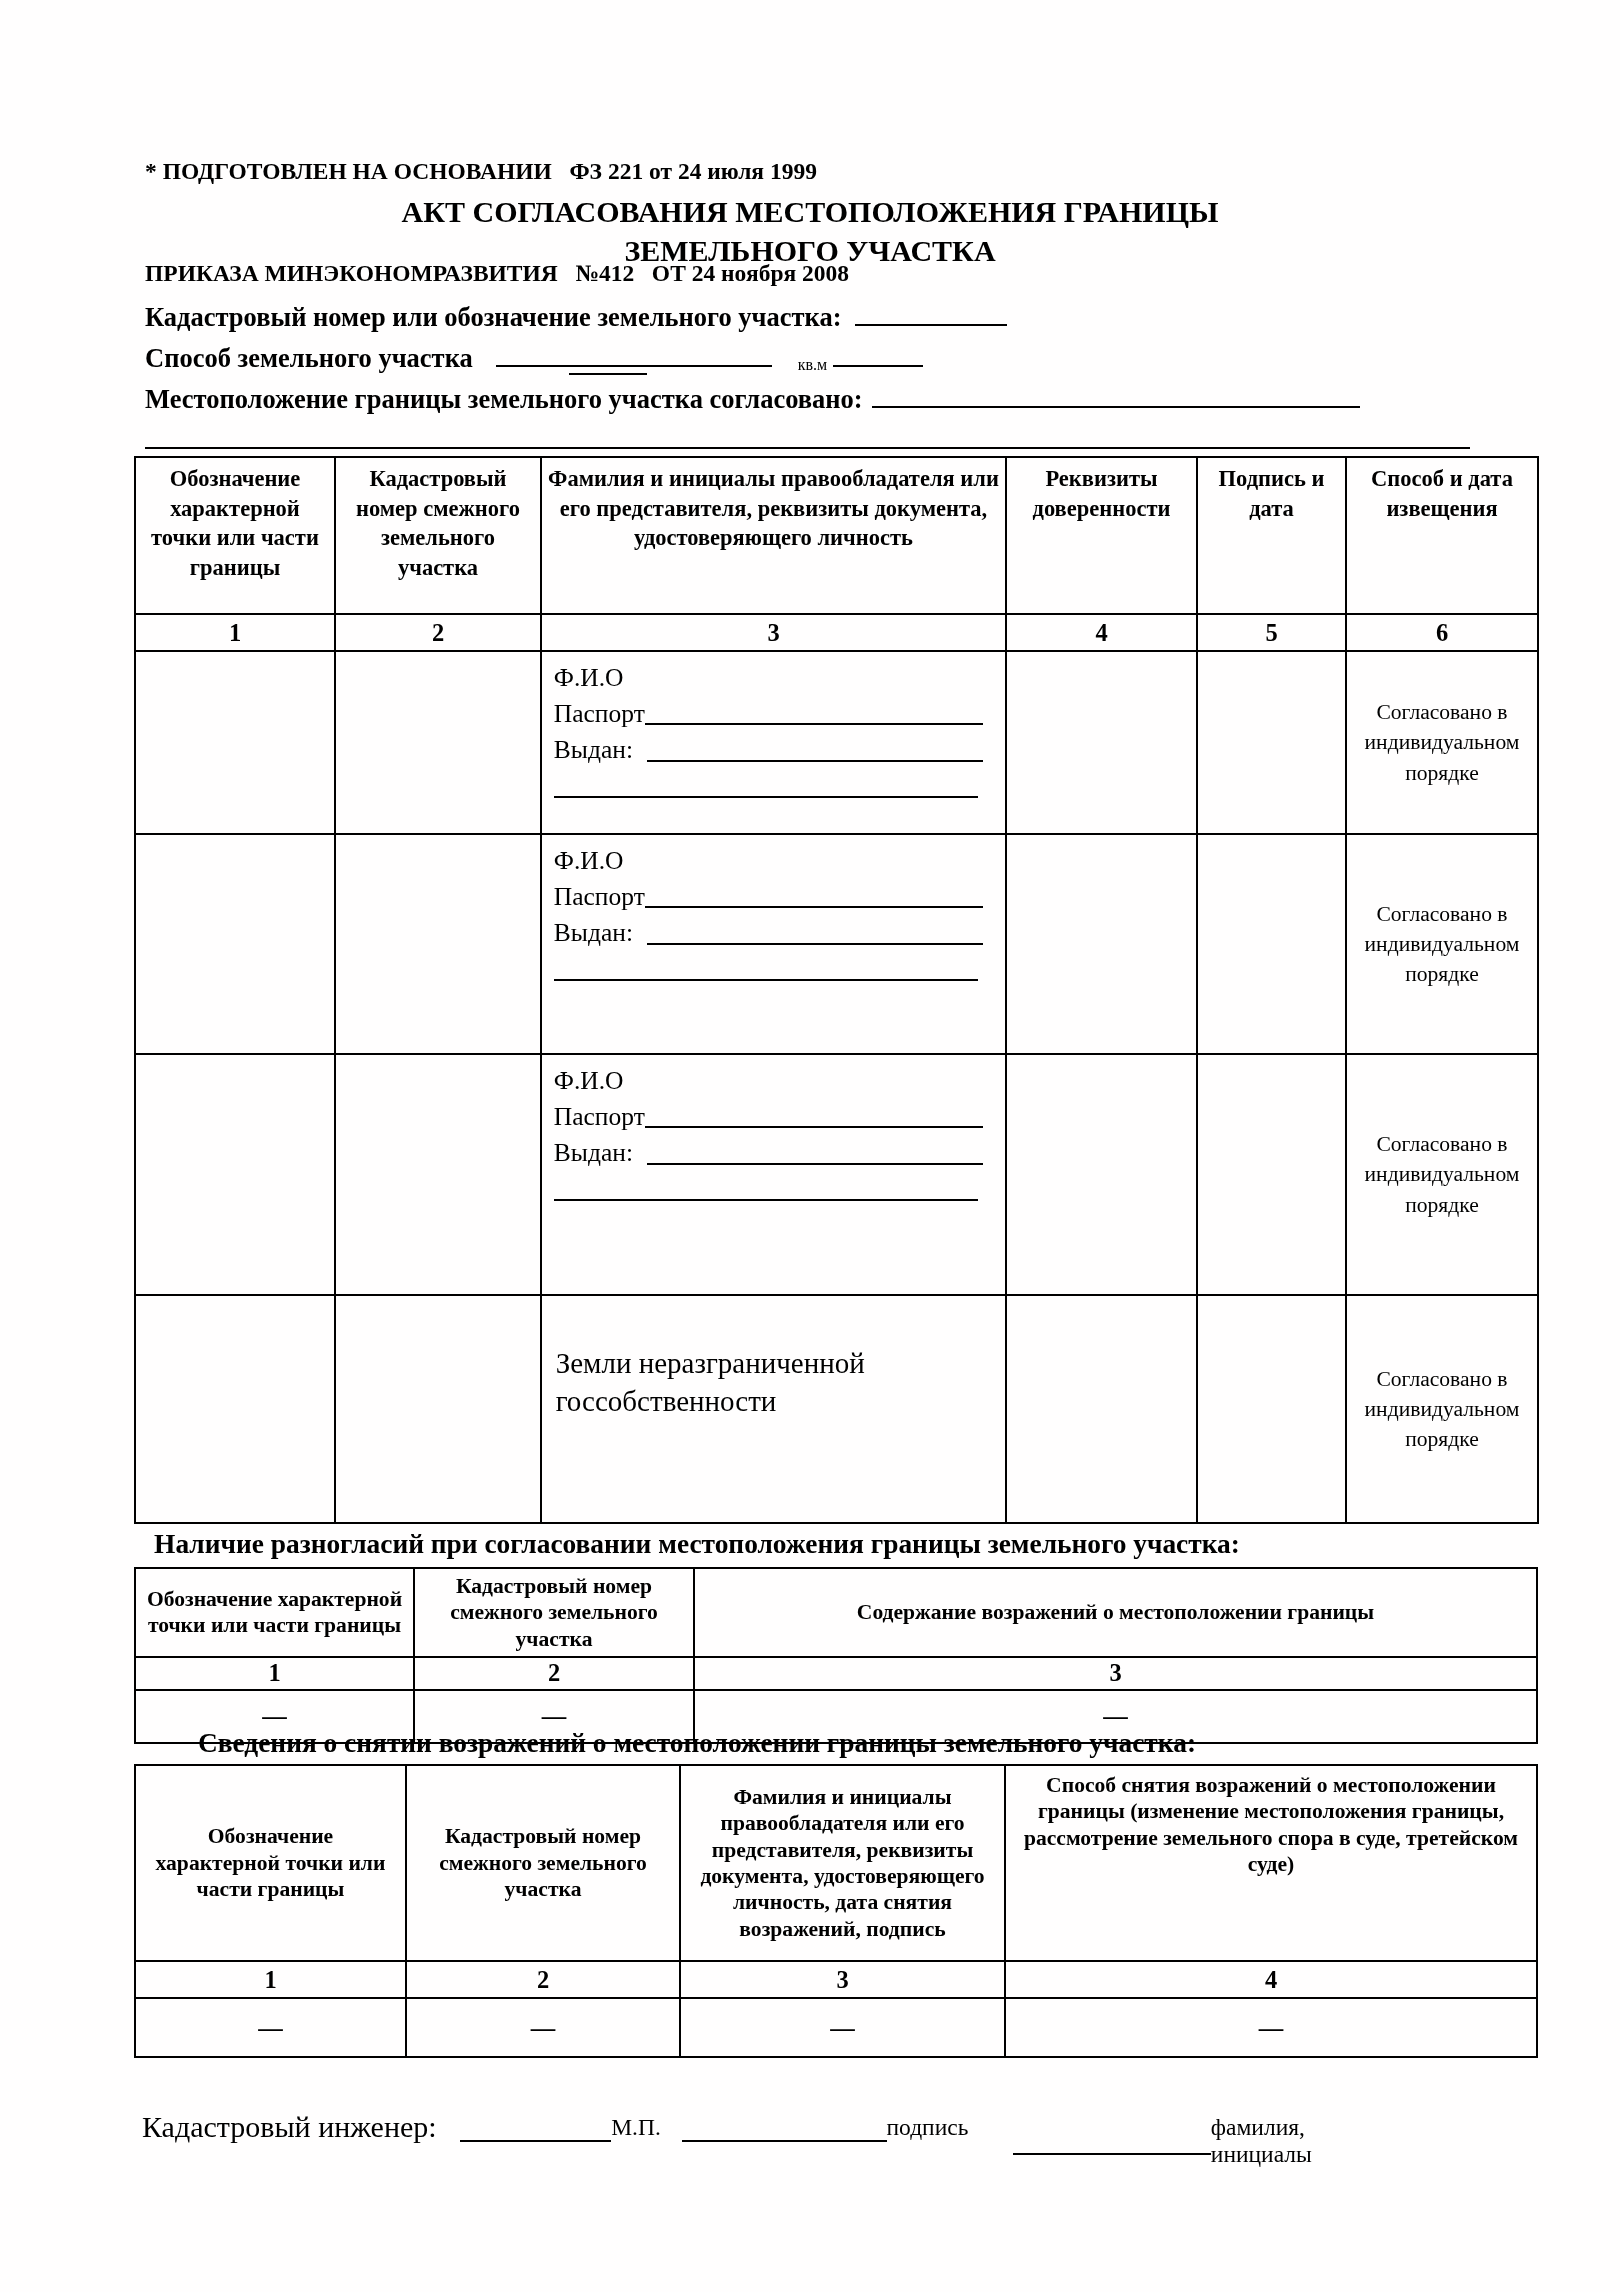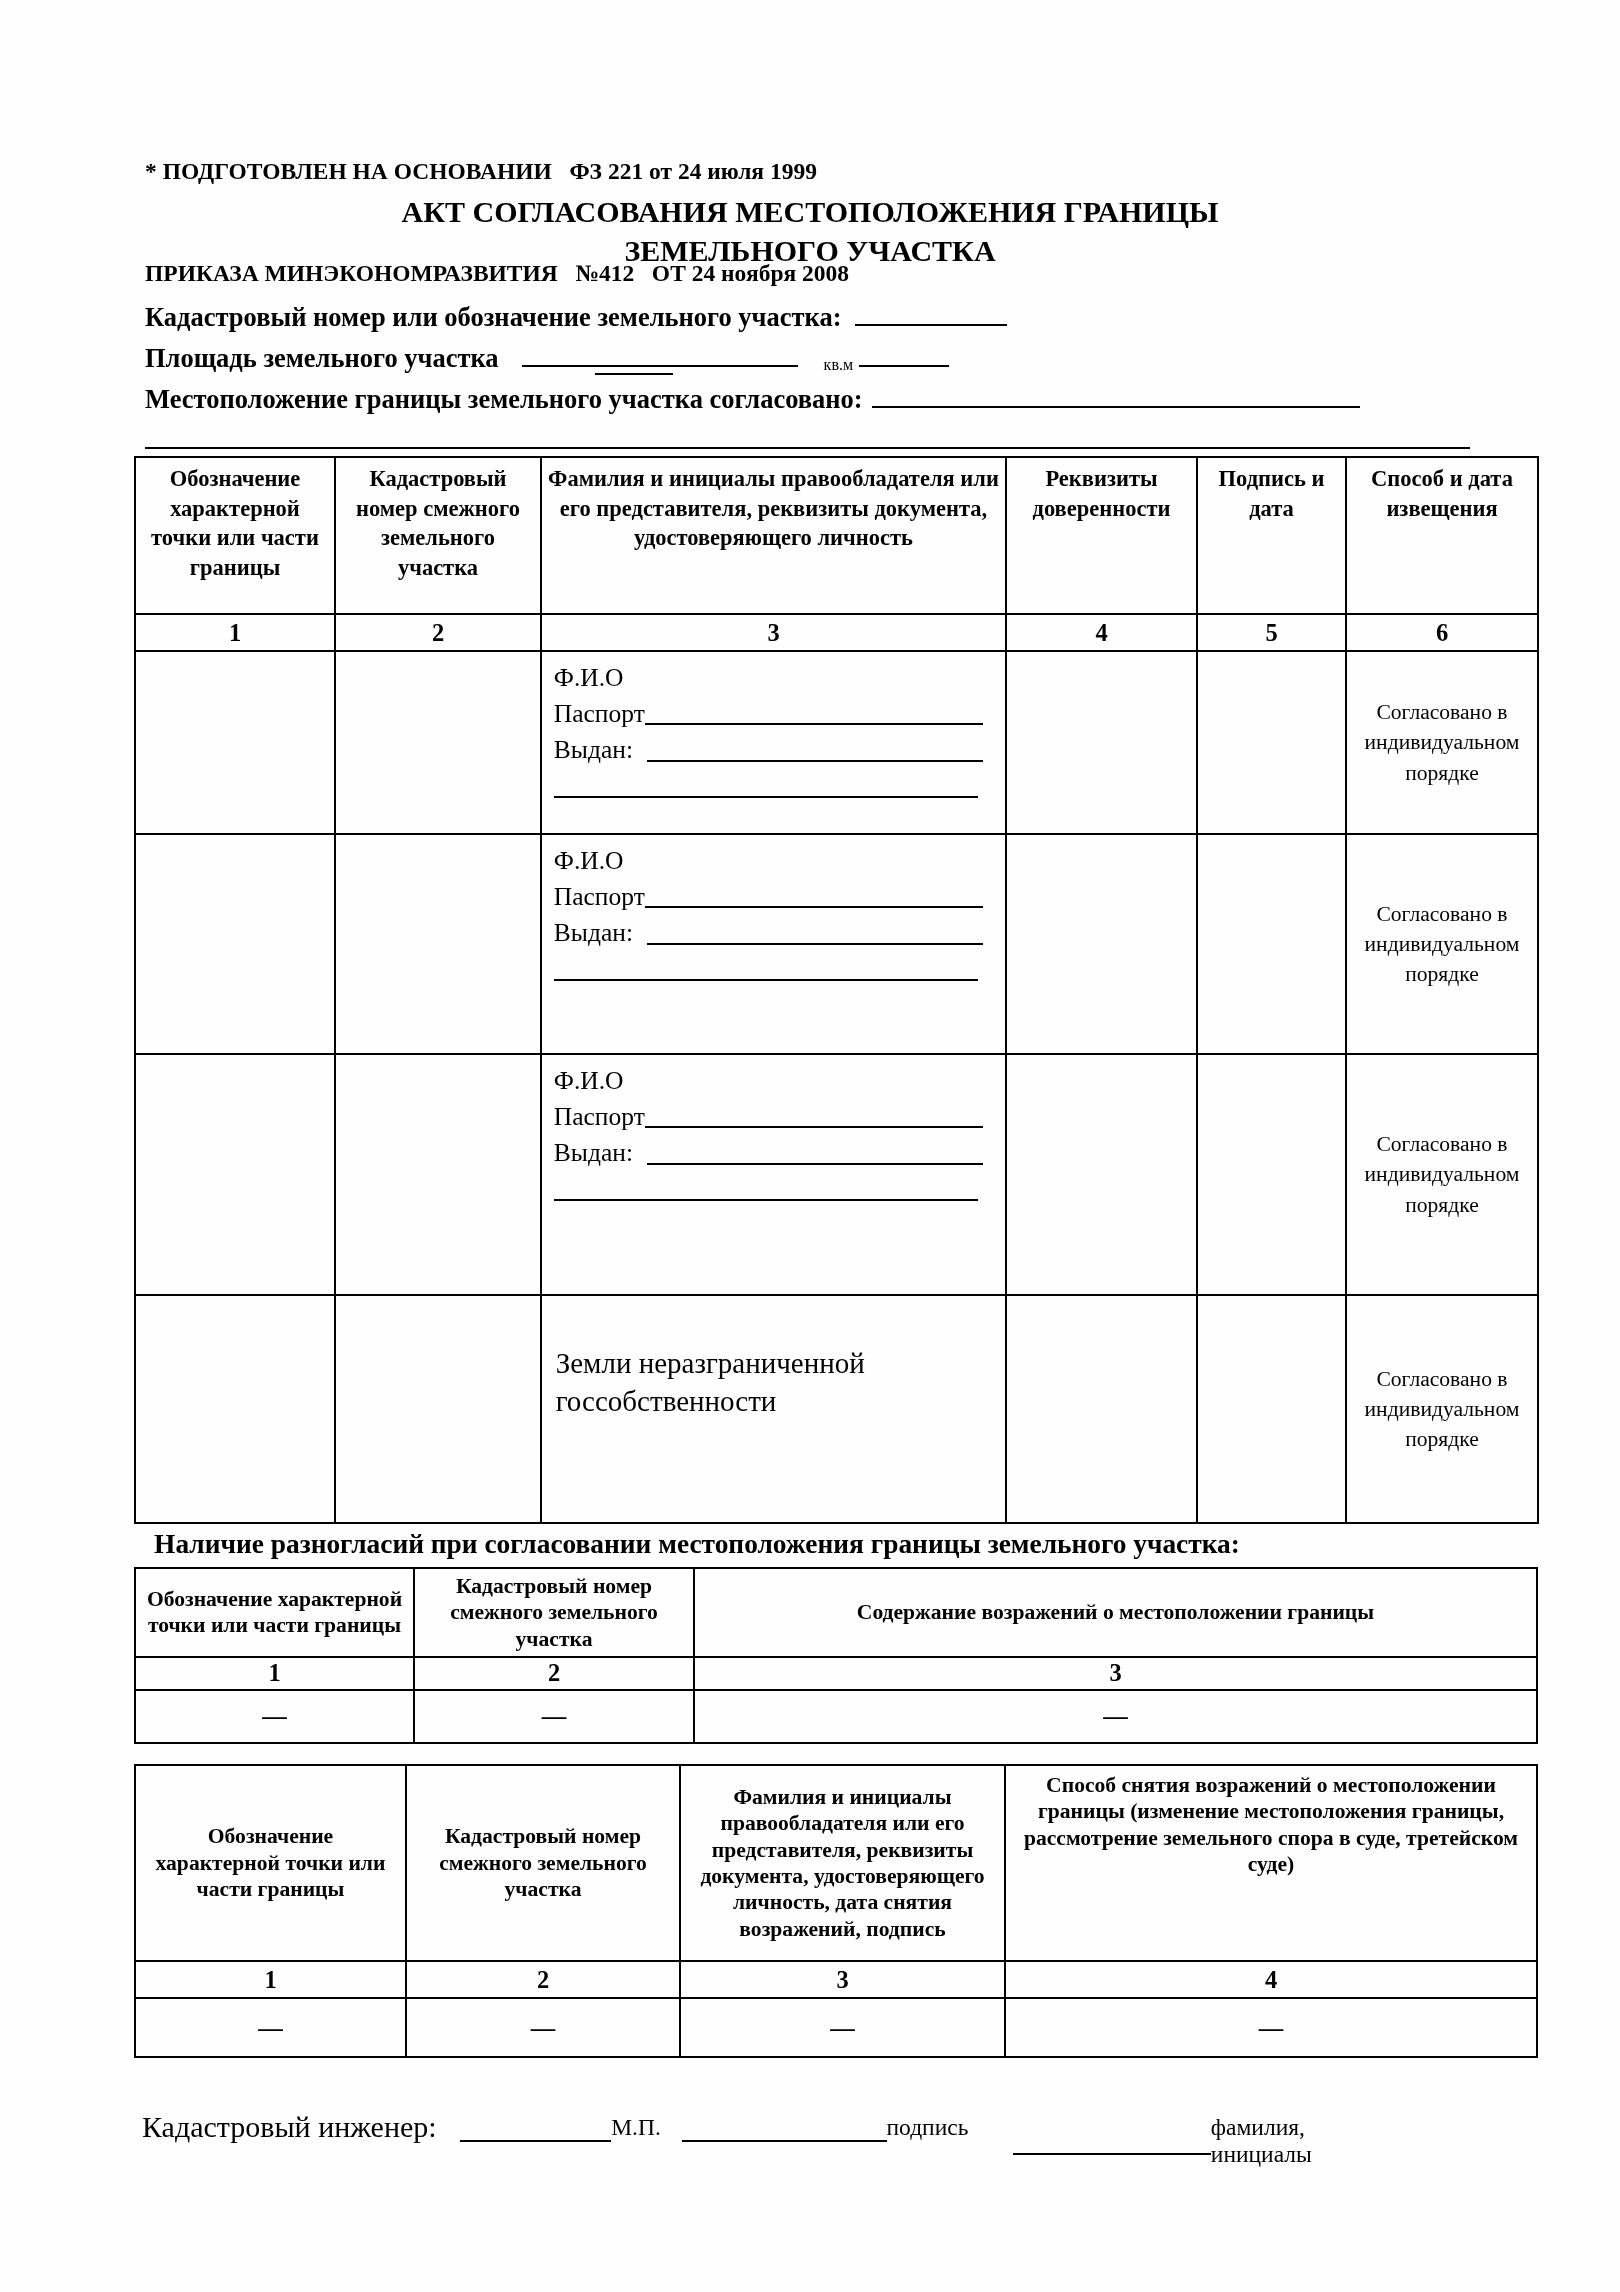--- a/index.html
+++ b/index.html
@@ -189,21 +189,21 @@
     <div>АКТ СОГЛАСОВАНИЯ МЕСТОПОЛОЖЕНИЯ ГРАНИЦЫ</div>
     <div>ЗЕМЕЛЬНОГО УЧАСТКА</div>
   </div>
 
   <div class="fields">
     <div class="field-row">
       <span class="lbl">Кадастровый номер или обозначение земельного участка:</span>
       <span class="uline u-cad"></span>
     </div>
     <div class="field-row">
-      <span class="lbl">Площадь земельного участка</span>
+      <span class="lbl">Способ земельного участка</span>
       <span class="uline u-area"></span>
       <span class="area-unit">кв.м</span>
       <span class="uline u-area2"></span>
     </div>
     <div class="field-row">
       <span class="lbl">Местоположение границы земельного участка согласовано:</span>
       <span class="uline u-loc"></span>
     </div>
     <div class="field-row">
       <span class="uline u-full"></span>
@@ -348,20 +348,21 @@
       <td>3</td>
     </tr>
     <tr class="dash-row" style="height:53px">
       <td>—</td>
       <td>—</td>
       <td>—</td>
     </tr>
   </tbody>
     </table>
 
+  <div class="section-title" id="sec3-title">Сведения о снятии возражений о местоположении границы земельного участка:</div>
 
   <table class="doc-table" id="table3">
     <colgroup>
       <col style="width:271px">
         <col style="width:274px">
         <col style="width:325px">
         <col style="width:532px">
     </colgroup>
     <tbody>
         <tr style="height:196px">

